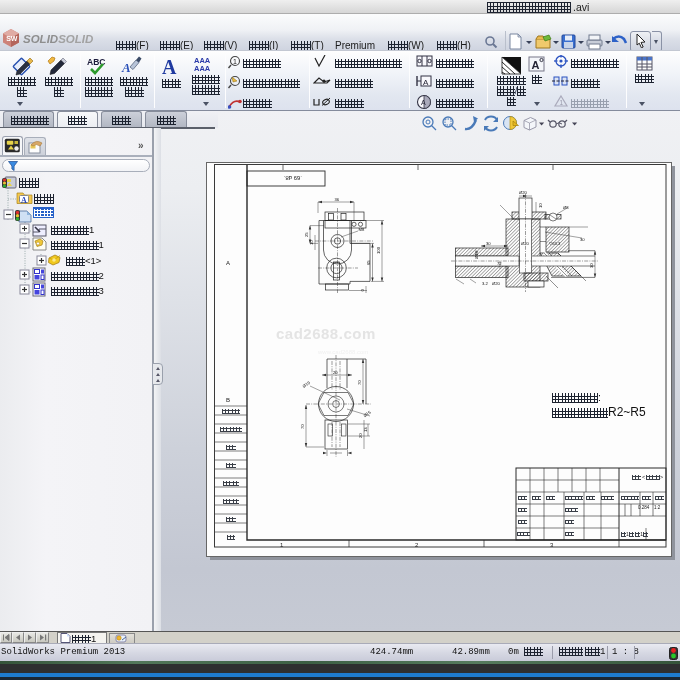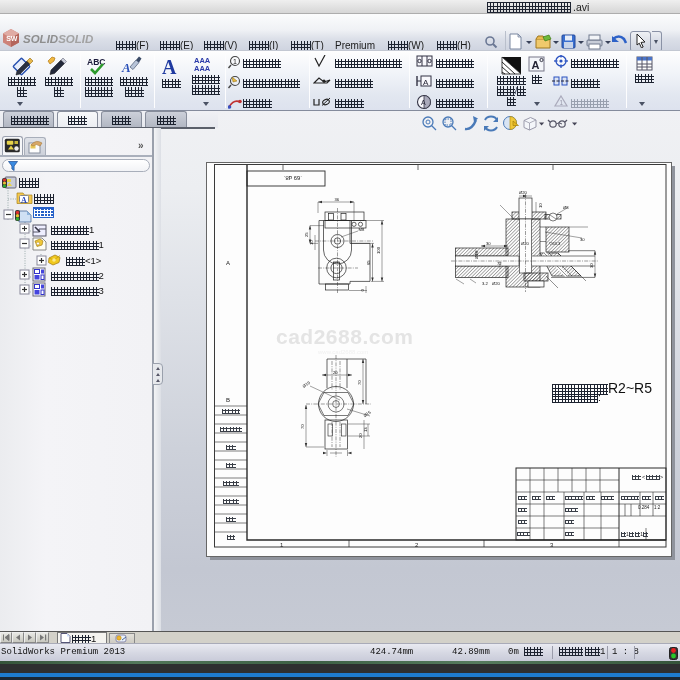--- a/index.html
+++ b/index.html
@@ -676,25 +676,25 @@
   <text x="127" y="211.5">20</text>
   <text transform="rotate(-90 154.5 223)" x="154.5" y="223">70</text>
   <text transform="rotate(-90 97.5 267)" x="97.5" y="267">70</text>
   <text transform="rotate(-35 100 222)" x="96" y="224">Ø19</text>
   <text transform="rotate(-35 160 252)" x="157" y="254">Ø15</text>
   <text transform="rotate(-90 155.5 276)" x="155.5" y="276">20</text>
   <text transform="rotate(-90 160.5 270)" x="160.5" y="270">13</text>
  </g>
 </svg>
 
-<div class="ab" style="left:276px;top:325px;font-size:21px;font-weight:bold;color:#e4e4e4;letter-spacing:.5px">cad2688.com</div>
+<div class="ab" style="left:276px;top:325px;font-size:15px;font-weight:bold;color:#e4e4e4;letter-spacing:.5px">cad2688.com</div>
 <div class="ab" style="left:318px;top:349px;font-size:6px;color:#f0f0f0">www.cad2688.com</div>
 
 <div class="ab" style="left:552px;top:391px;font-size:10.5px;color:#111"><i class="g" style="width:46px;height:10.5px"></i>:</div>
-<div class="ab" style="left:552px;top:380px;font-size:14px;color:#111"><i class="g" style="width:56px;height:10.5px"></i>R2~R5</div>
+<div class="ab" style="left:552px;top:405px;font-size:12px;color:#111"><i class="g" style="width:56px;height:10.5px"></i>R2~R5</div>
 
 <span class="g gt" style="position:absolute;left:222px;top:408.5px;width:18px;height:5px"></span>
 <span class="g gt" style="position:absolute;left:220px;top:426.5px;width:22px;height:5px"></span>
 <span class="g gt" style="position:absolute;left:226px;top:444.5px;width:10px;height:5px"></span>
 <span class="g gt" style="position:absolute;left:226px;top:462.5px;width:10px;height:5px"></span>
 <span class="g gt" style="position:absolute;left:223px;top:480.5px;width:16px;height:5px"></span>
 <span class="g gt" style="position:absolute;left:223px;top:498.5px;width:16px;height:5px"></span>
 <span class="g gt" style="position:absolute;left:226px;top:516.5px;width:10px;height:5px"></span>
 <span class="g gt" style="position:absolute;left:227px;top:534.5px;width:8px;height:5px"></span>
 

